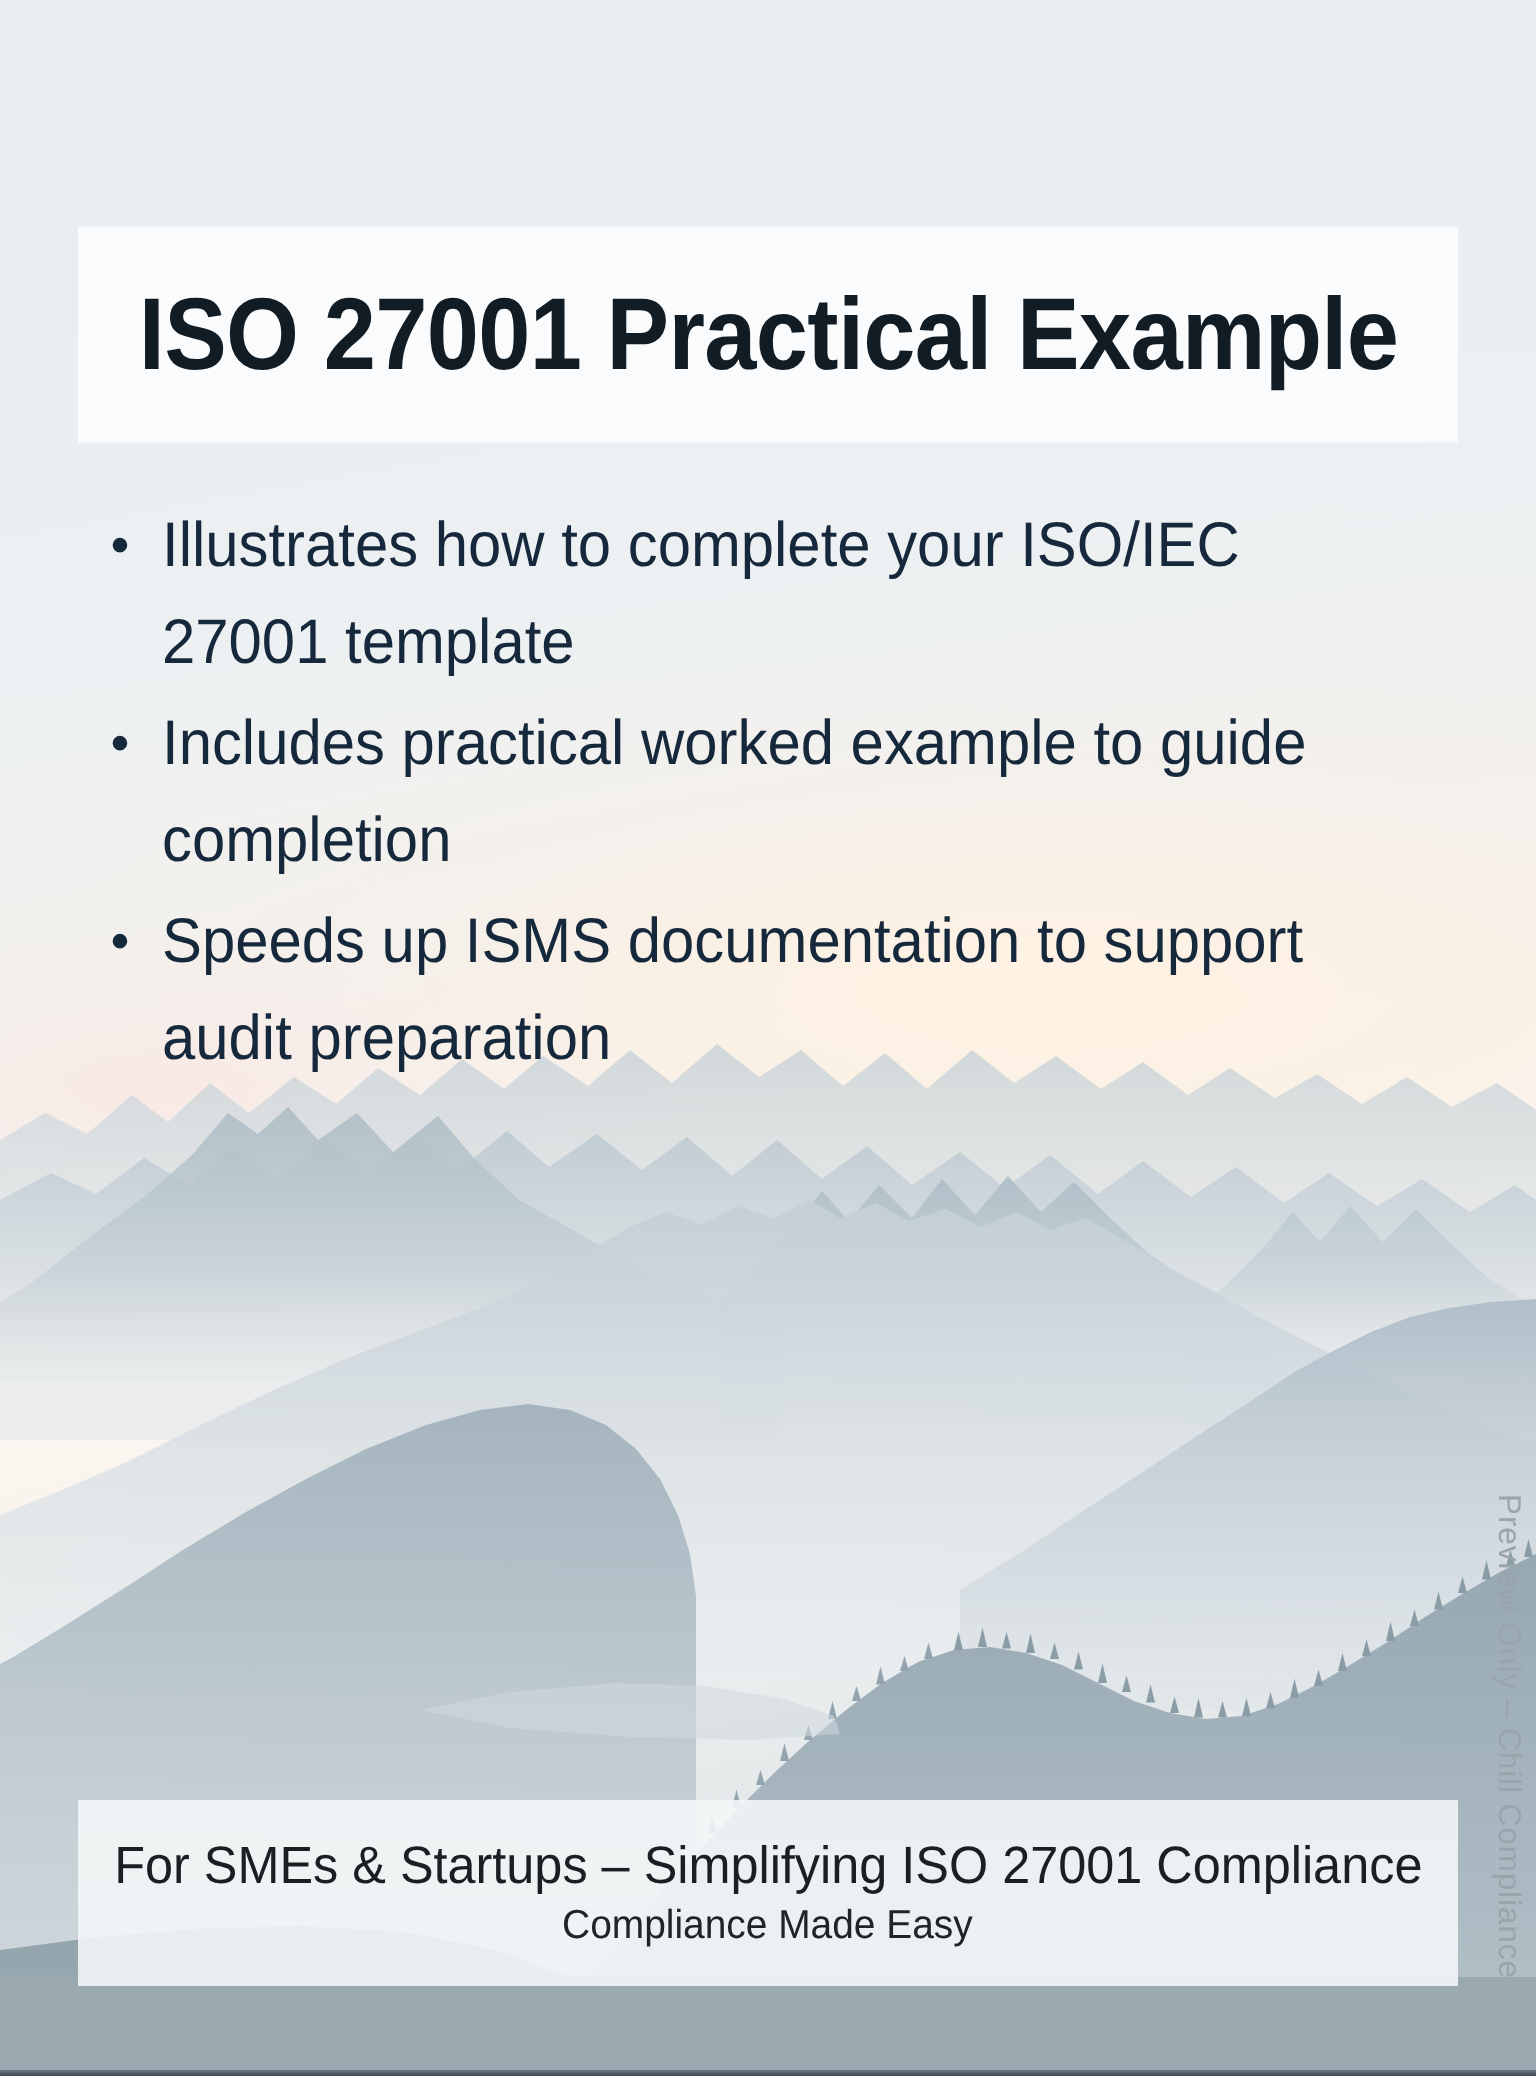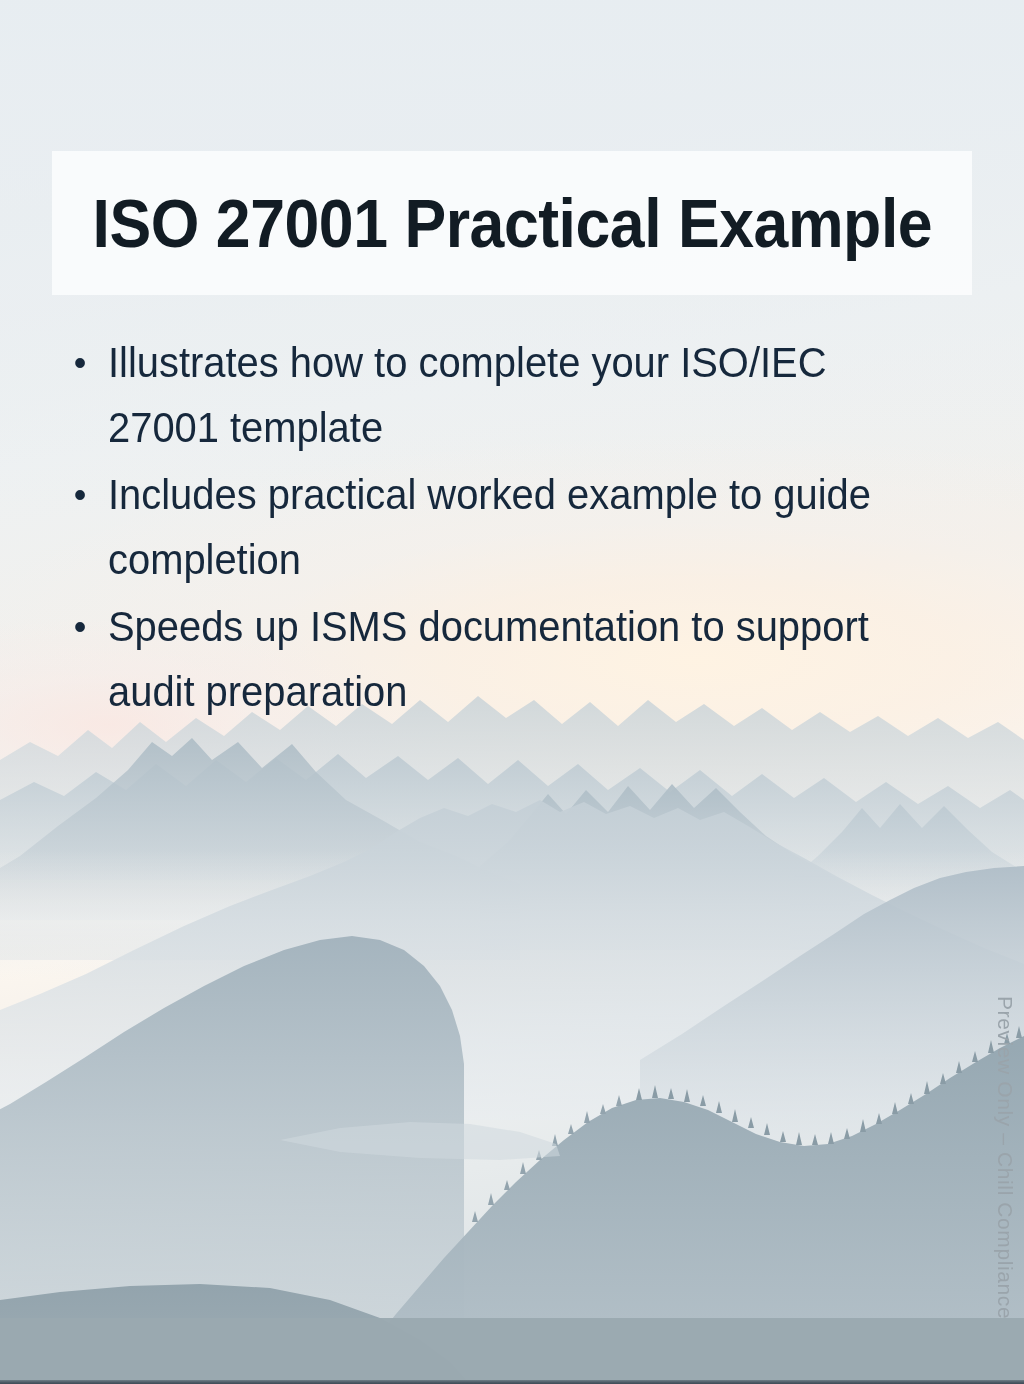--- a/index.html
+++ b/index.html
@@ -346,18 +346,22 @@
     <li class="bullet-row">
       <span class="bullet-marker">•</span>
       <span class="bullet-text">Includes practical worked example to guide completion</span>
     </li>
     <li class="bullet-row">
       <span class="bullet-marker">•</span>
       <span class="bullet-text">Speeds up ISMS documentation to support audit preparation</span>
     </li>
   </ul>
 
+  <div class="footer-panel">
+    <div class="footer-main">For SMEs &amp; Startups – Simplifying ISO 27001 Compliance</div>
+    <div class="footer-sub">Compliance Made Easy</div>
+  </div>
 
   <div class="watermark">
     <span class="watermark-text">Preview Only – Chill Compliance</span>
   </div>
 
 </div>
 
 </body></html>

